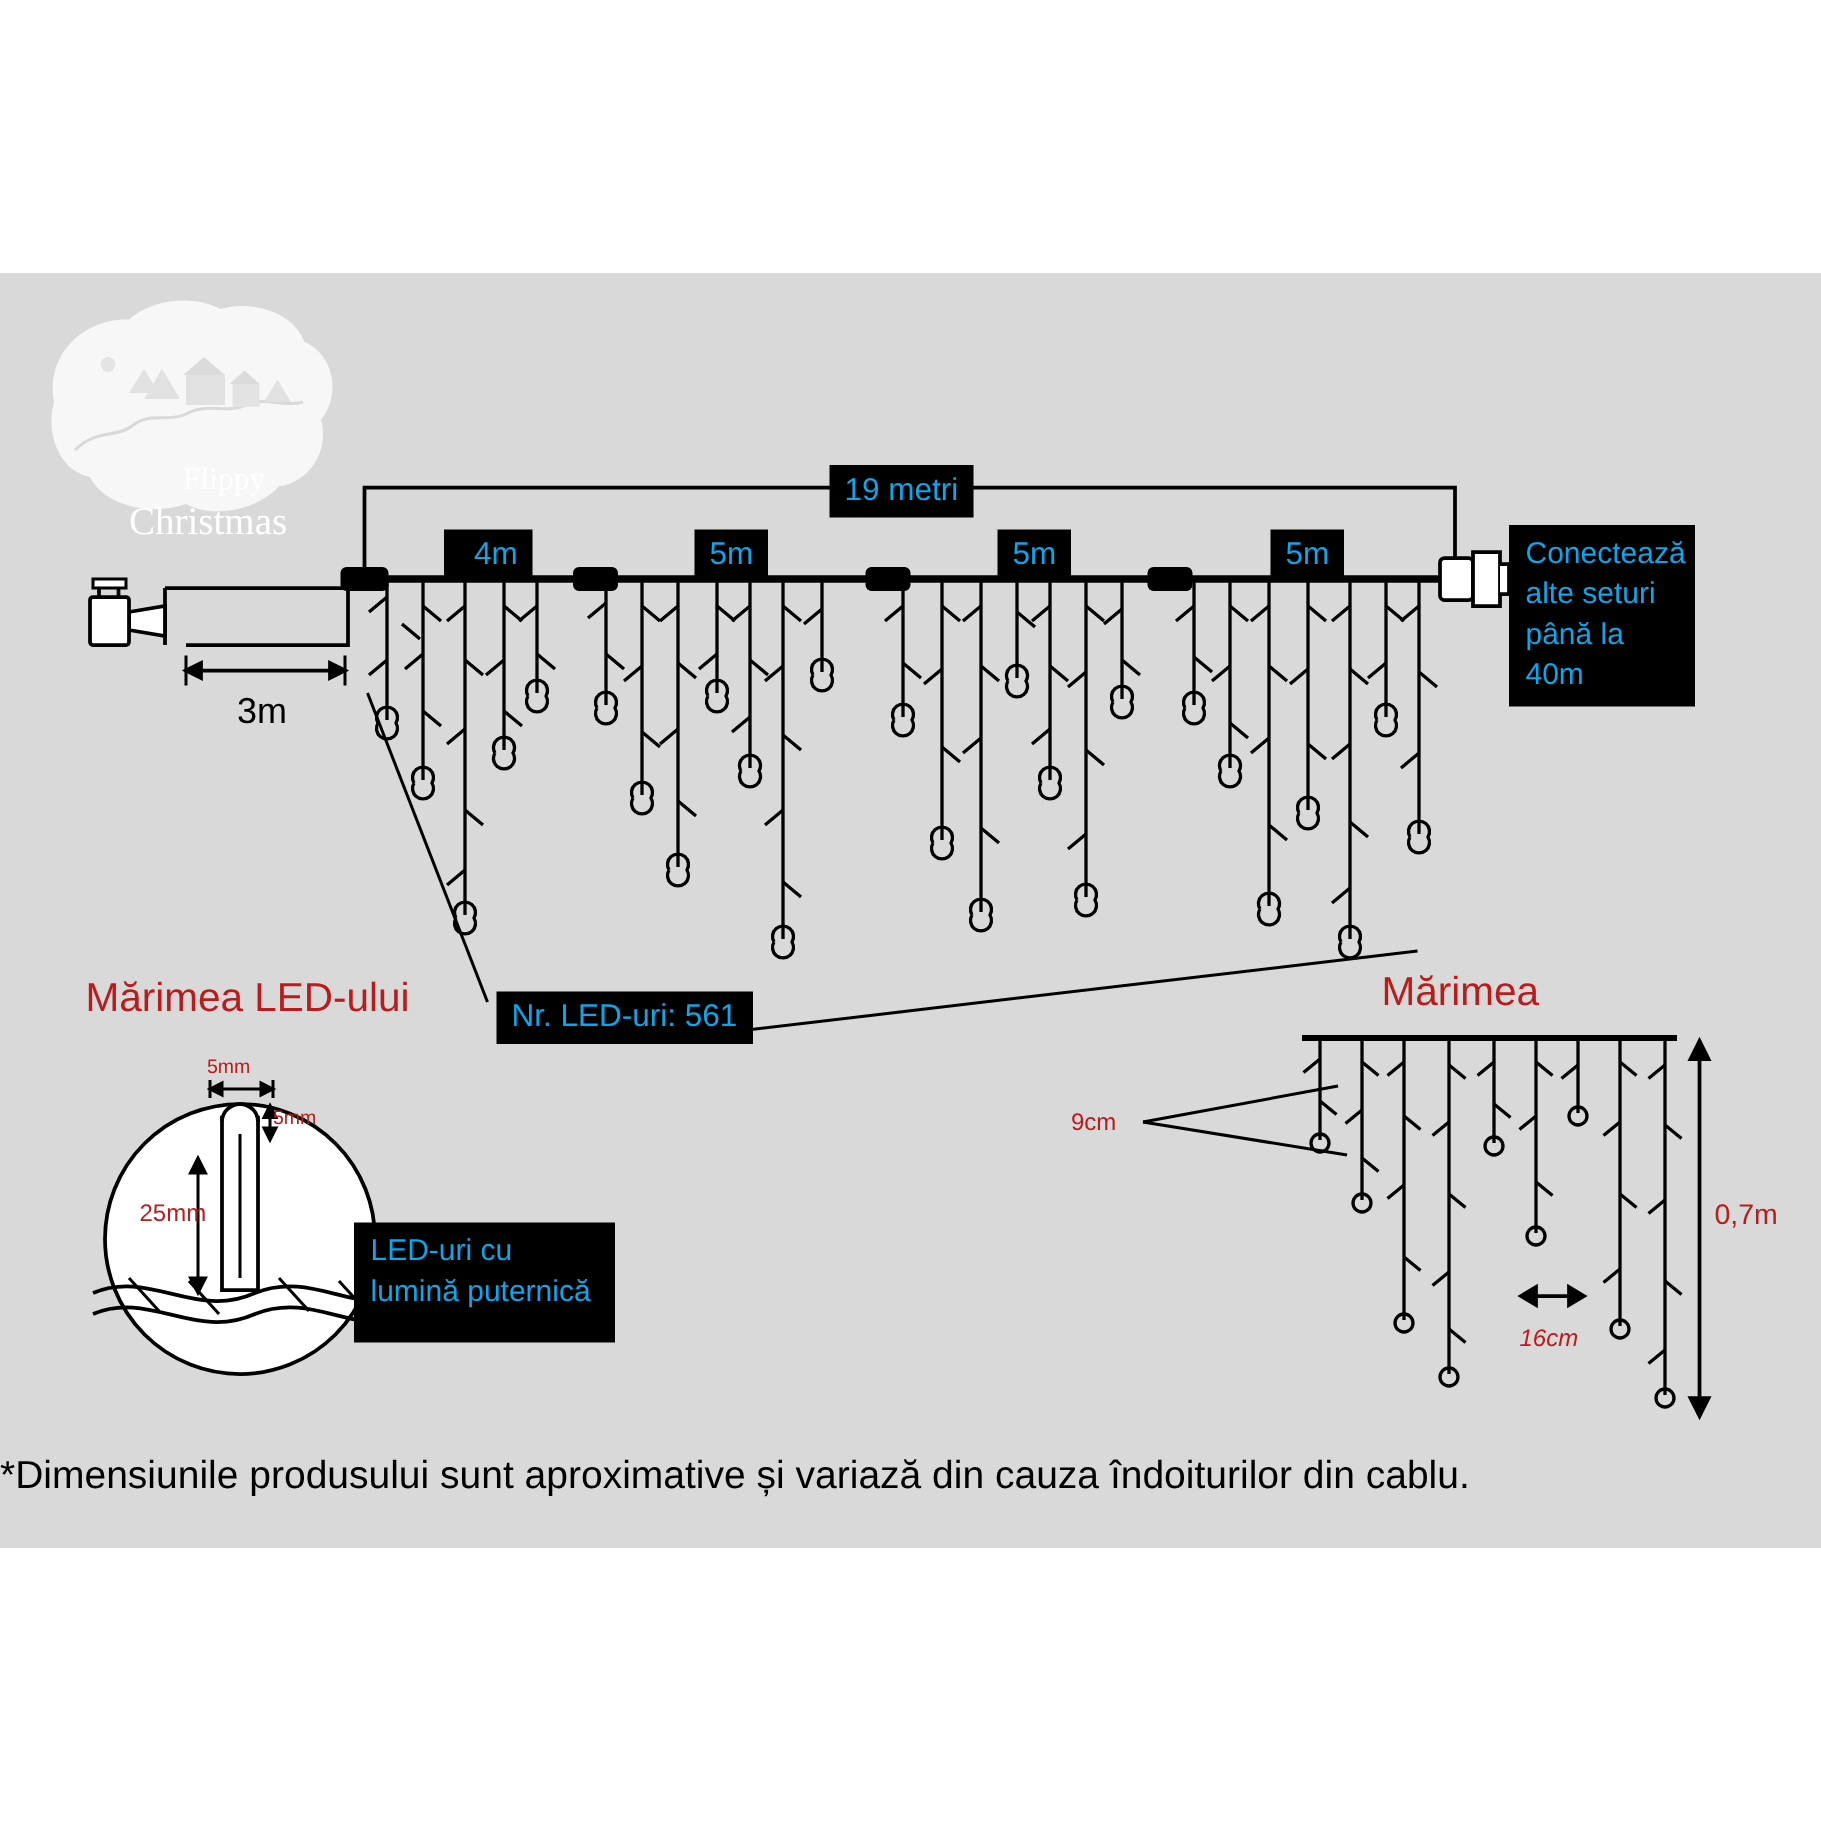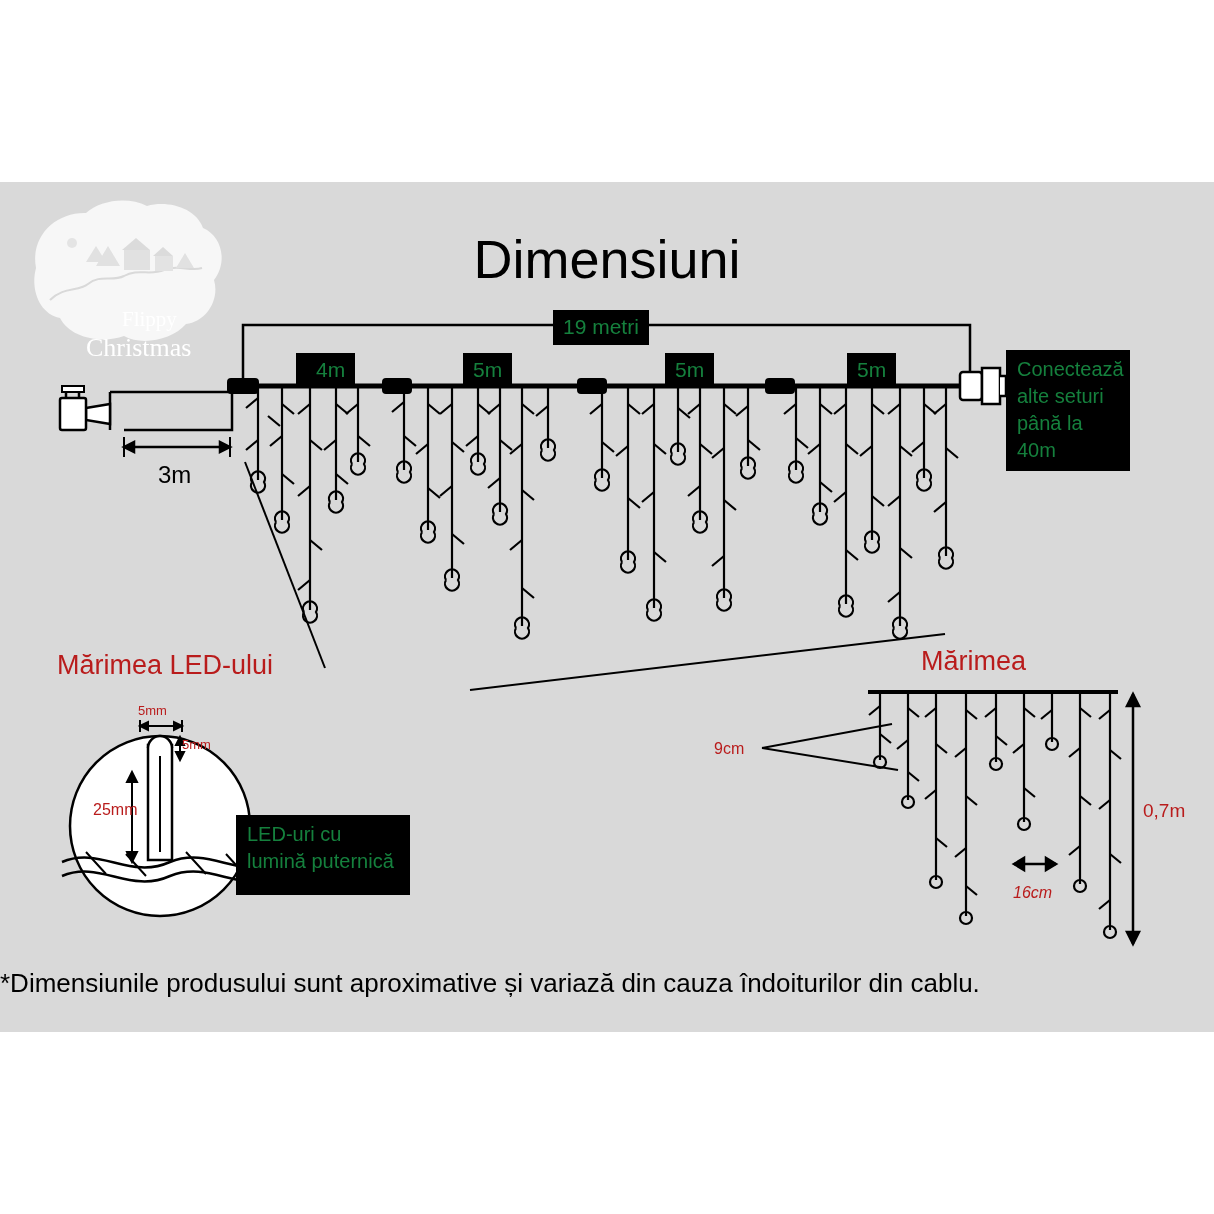--- a/index.html
+++ b/index.html
@@ -35,21 +35,21 @@
   svg.layer {
     position: absolute;
     left: 0;
     top: 0;
     width: 1214px;
     height: 1214px;
     overflow: visible;
   }
   .lbl {
     position: absolute;
-    color: #15803d;
+    color: #0ea5e9;
     background: #000000;
     font-family: "Liberation Sans", sans-serif;
     font-size: 21px;
     line-height: 1.22;
     padding: 4px 10px 5px 10px;
     white-space: nowrap;
     box-sizing: border-box;
   }
   .plain {
     position: absolute;
@@ -344,35 +344,33 @@
       </g>
 
       <g stroke="#000" stroke-width="2.5" fill="#000">
         <path d="M1014,864 L1056,864"></path>
         <path d="M1014,864 l10,-6 l0,12 z"></path>
         <path d="M1056,864 l-10,-6 l0,12 z"></path>
       </g>
     </g>
   </svg>
 
-  <div class="plain" id="title">
-    <span>Dimensiuni</span>
-  </div>
 
   <div id="logo"></div>
   <div class="logo-text" id="logo-l1">Flippy</div>
   <div class="logo-text" id="logo-l2">Christmas</div>
 
   <div class="lbl" id="lbl-19m">19 metri</div>
   <div class="lbl" id="lbl-4m">4m</div>
   <div class="lbl" id="lbl-5m-a">5m</div>
   <div class="lbl" id="lbl-5m-b">5m</div>
   <div class="lbl" id="lbl-5m-c">5m</div>
   <div class="lbl" id="lbl-conn">Conectează alte seturi până la 40m</div>
   <div class="plain" id="lbl-3m">3m</div>
+  <div class="lbl" id="lbl-leds">Nr. LED-uri: 561</div>
 
   <div class="plain" id="lbl-marimea">Mărimea LED-ului</div>
   <div class="plain" id="lbl-5mm-top">5mm</div>
   <div class="plain" id="lbl-5mm-side">5mm</div>
   <div class="plain" id="lbl-25mm">25mm</div>
   <div class="lbl" id="lbl-bright">LED-uri cu lumină puternică</div>
 
   <div class="plain" id="lbl-spatiere">Mărimea</div>
   <div class="plain" id="lbl-9cm">9cm</div>
   <div class="plain" id="lbl-07m">0,7m</div>

